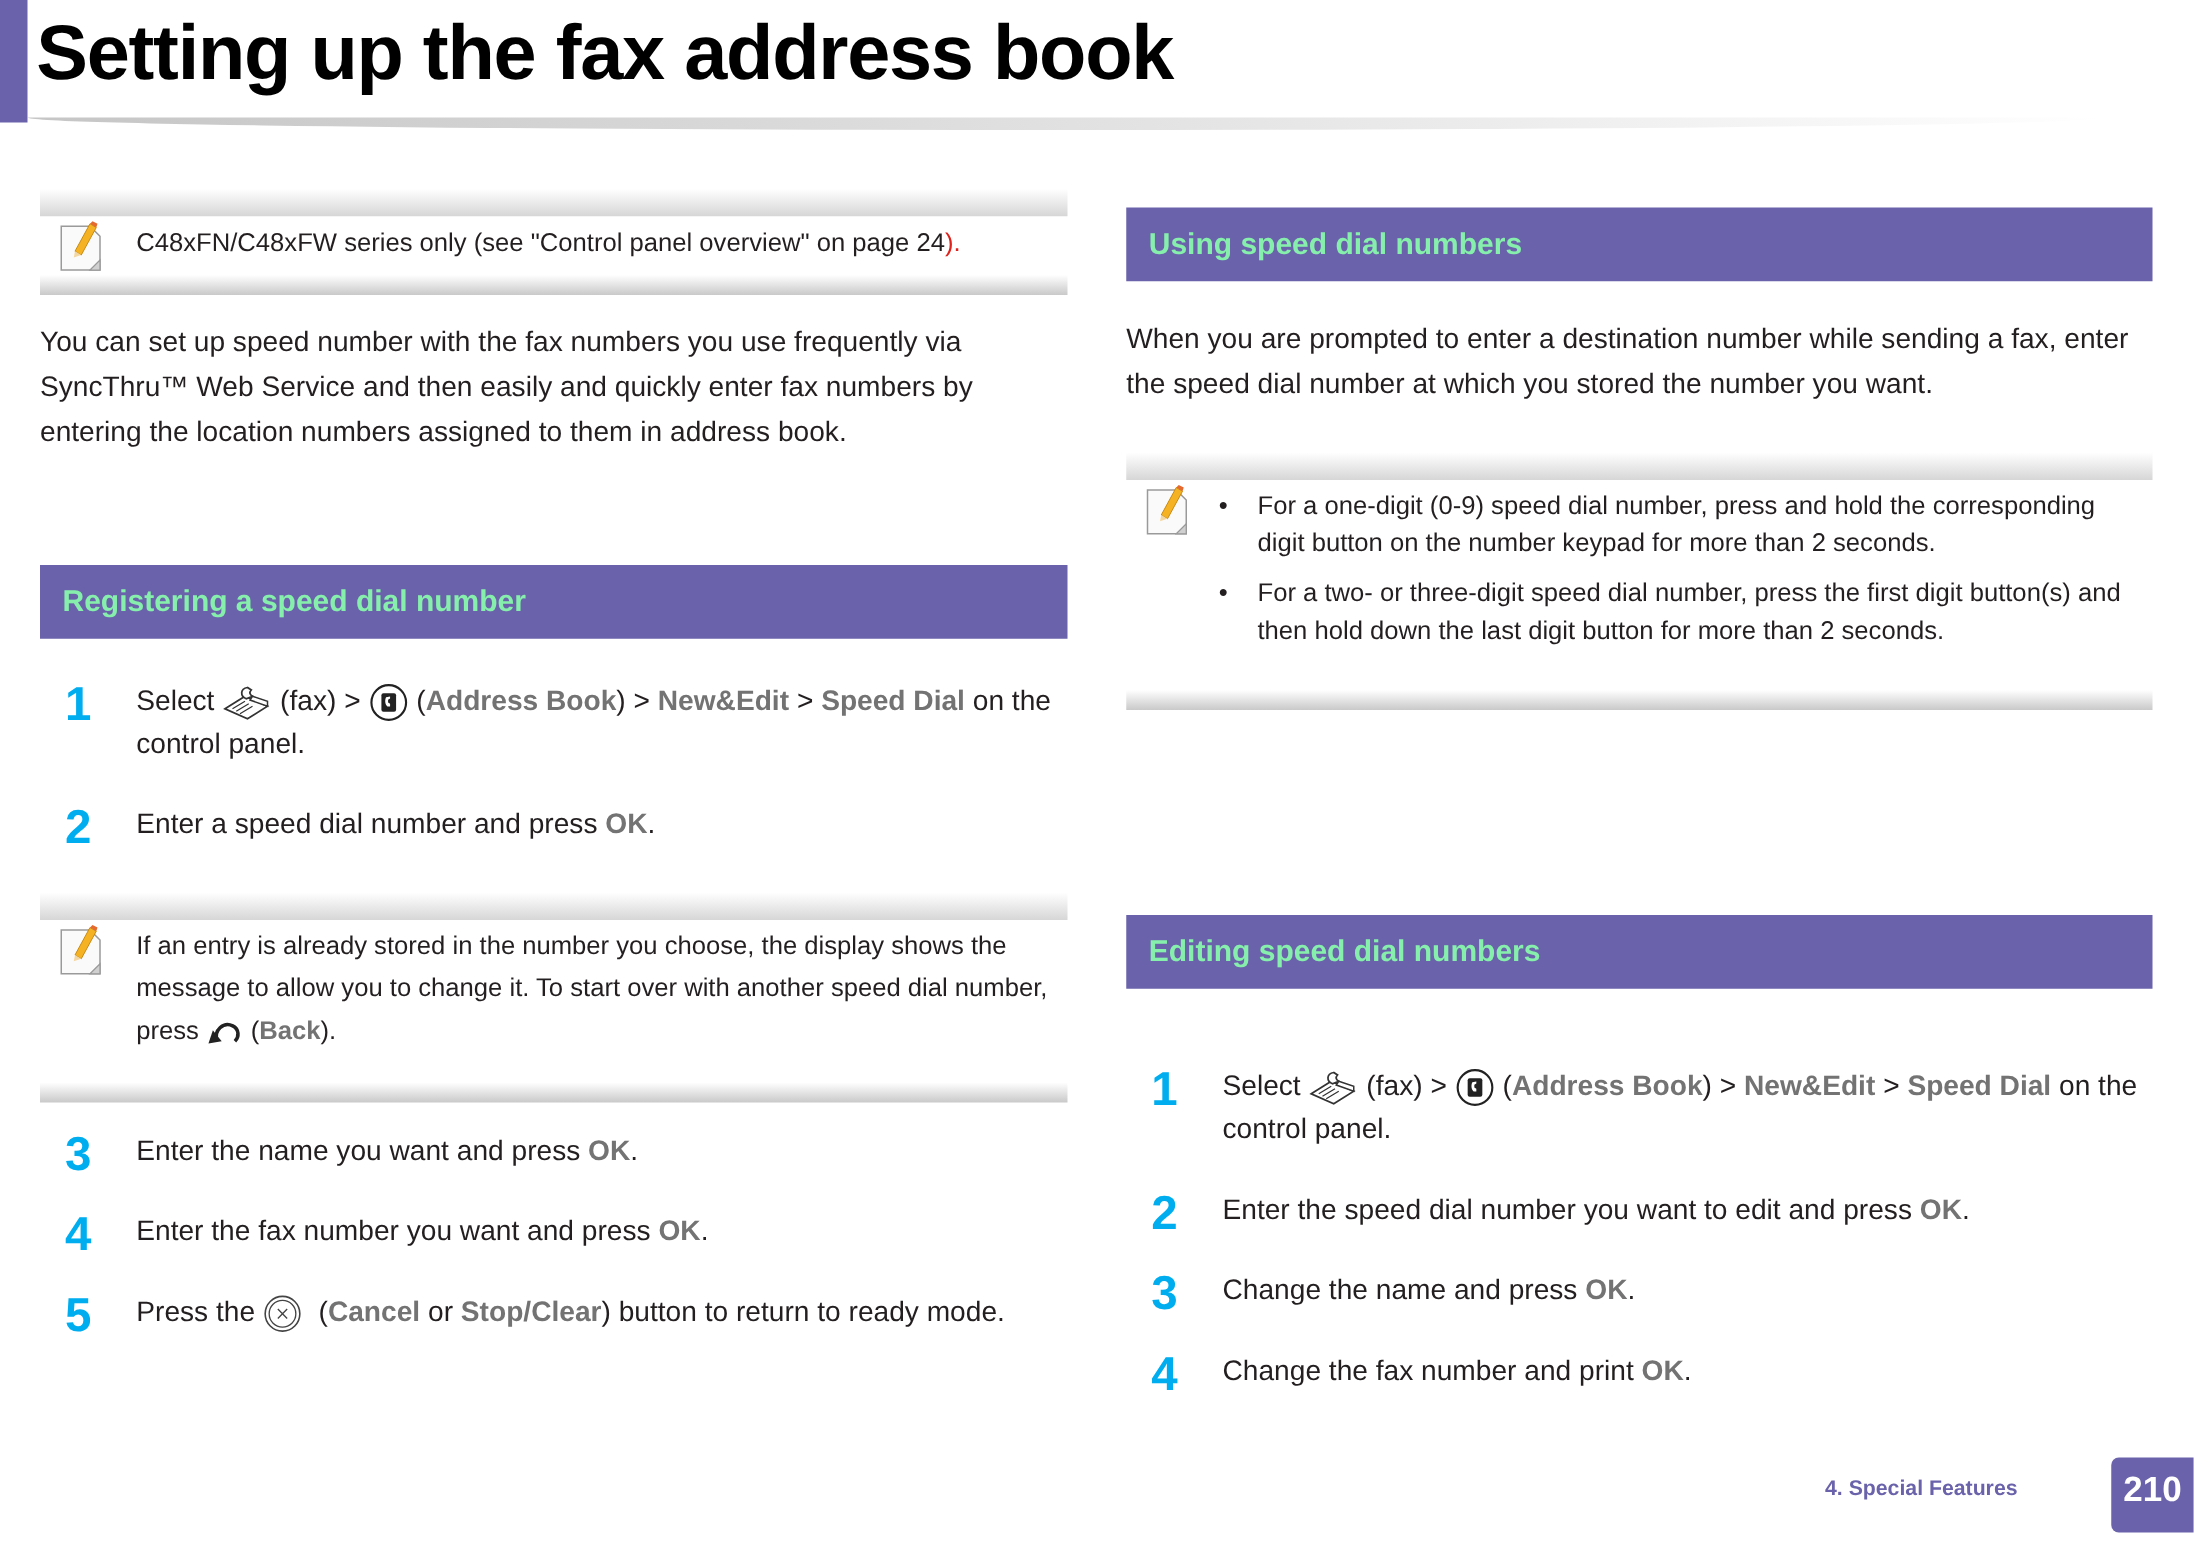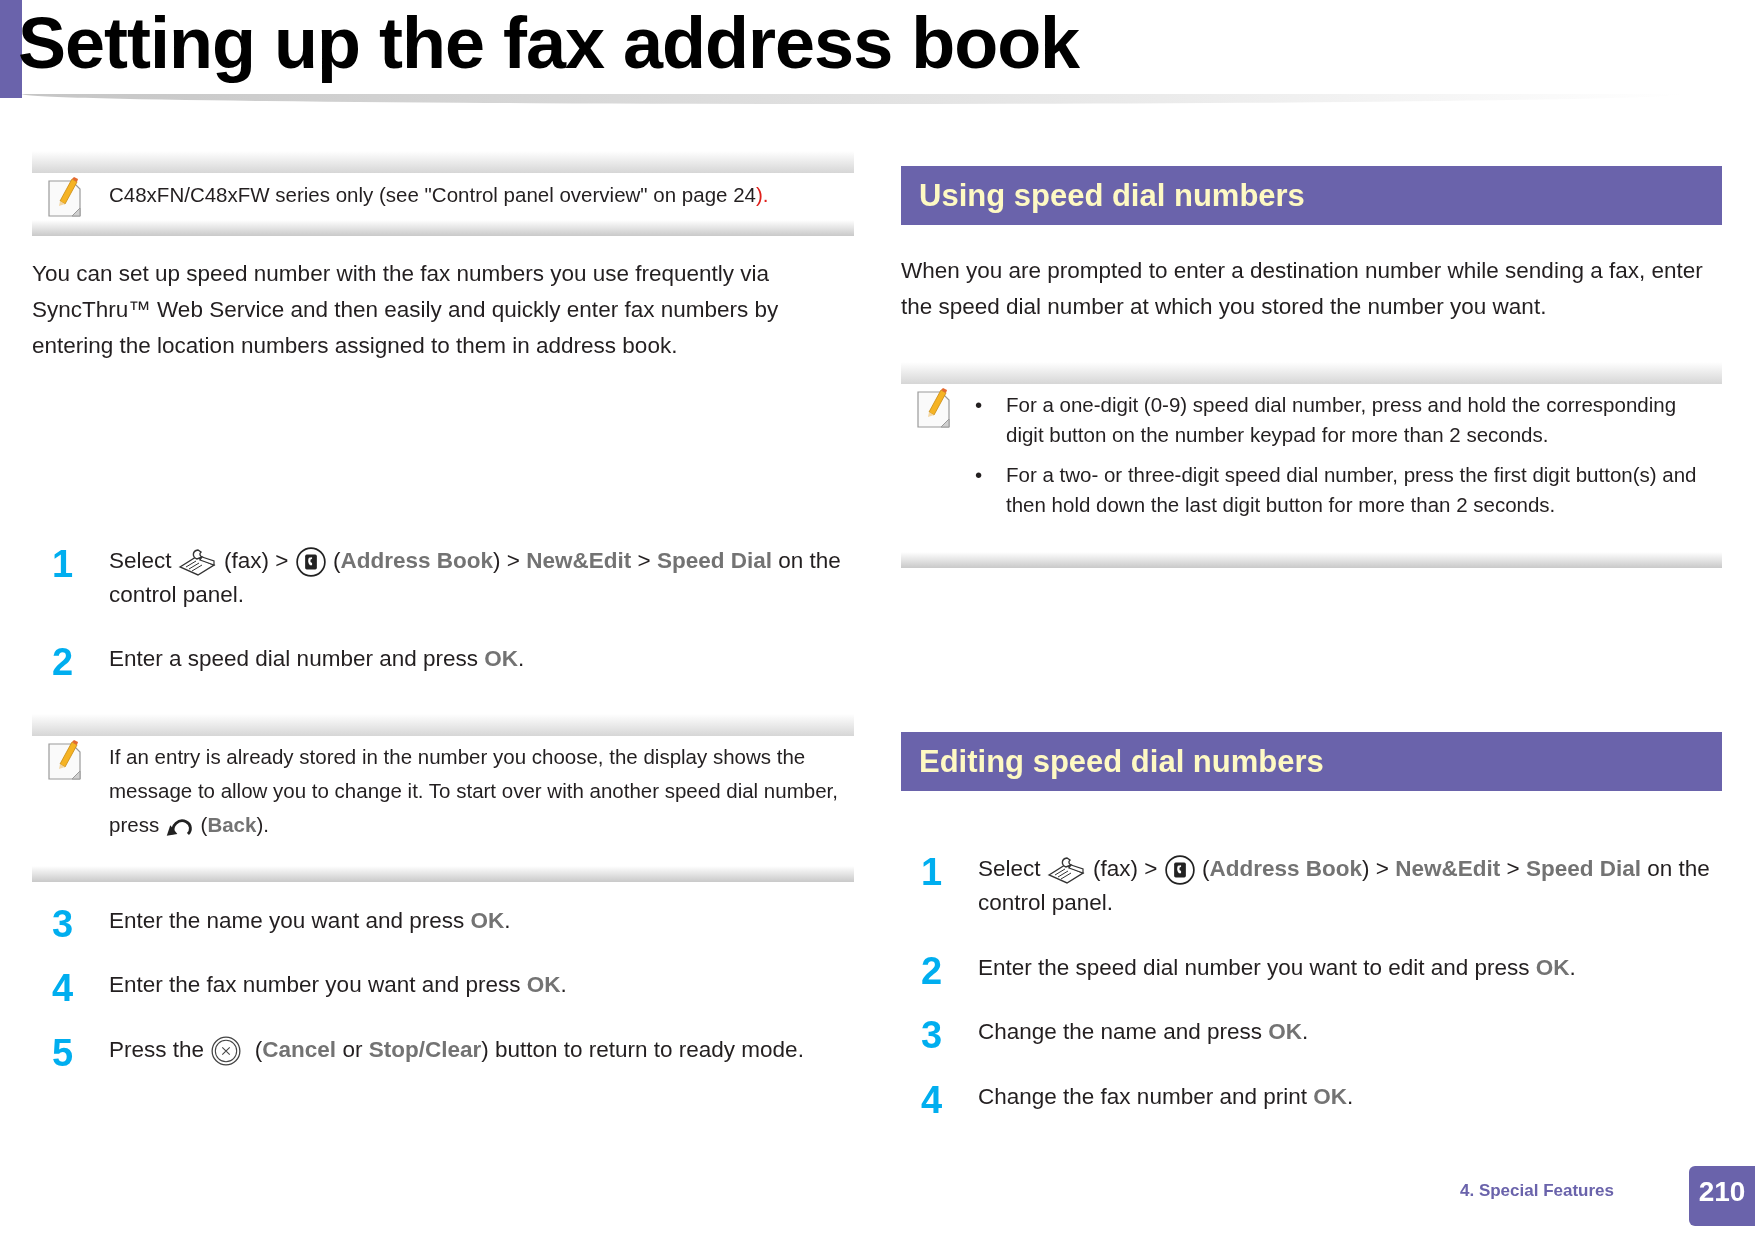--- a/index.html
+++ b/index.html
@@ -1,38 +1,38 @@
 <!DOCTYPE html>
 <html><head>
 <meta charset="utf-8">
 <style>
   * { box-sizing: border-box; margin: 0; padding: 0; }
   html, body { width: 1755px; height: 1240px; background: #ffffff; overflow: hidden; }
   body { position: relative; font-family: "Liberation Sans", "DejaVu Sans", sans-serif; color: #231f20; }
 
   .title-bar { position: absolute; left: 0; top: 0; width: 22px; height: 98px; background: #6a63ab; }
-  .page-title { position: absolute; left: 18px; top: 2px; font-size: 72px; font-weight: bold; letter-spacing: -1px; color: #000; line-height: 82px; }
+  .page-title { position: absolute; left: 29px; top: 2px; font-size: 62px; font-weight: bold; letter-spacing: -1px; color: #000; line-height: 82px; }
   .title-rule { position: absolute; left: 22px; top: 94px; width: 1660px; height: 10px;
     background: linear-gradient(to right, rgba(150,150,150,0.55), rgba(200,200,200,0.35) 70%, rgba(255,255,255,0)); border-radius: 0 0 50% 50%/0 0 100% 100%; }
 
   .col { position: absolute; }
   .left { left: 32px; width: 822px; }
   .right { left: 901px; width: 821px; }
 
   .note { position: absolute; width: 100%; }
   .note .top-band { height: 22px; background: linear-gradient(to bottom, #ffffff, #d6d6d6); }
   .note .bottom-band { height: 16px; background: linear-gradient(to bottom, #ffffff, #c9c9c9); }
   .note .note-body { position: relative; padding-left: 77px; padding-right: 4px; font-size: 20.5px; line-height: 31px; color: #231f20; }
   .note .note-icon { position: absolute; left: 14px; top: 2px; width: 40px; height: 44px; }
   .red { color: #e0201b; }
 
   .para { position: absolute; font-size: 22.5px; line-height: 36px; color: #231f20; }
 
-  .section-head { position: absolute; width: 100%; height: 59px; background: #6a63ab; color: #fef9c3;
-    font-size: 31px; font-weight: bold; line-height: 59px; padding-left: 18px; }
+  .section-head { position: absolute; width: 100%; height: 59px; background: #6a63ab; color: #86efac;
+    font-size: 24px; font-weight: bold; line-height: 59px; padding-left: 18px; }
 
   .step { position: absolute; width: 100%; font-size: 22.5px; line-height: 34px; color: #231f20; }
   .step .num { position: absolute; left: 20px; top: -2px; font-size: 38px; font-weight: bold; color: #00aeef; line-height: 44px; }
   .step .text { padding-left: 77px; }
   b { font-weight: bold; color: #737373; }
 
   .inline-icon { display: inline-block; vertical-align: middle; }
 
   .bullets { list-style: none; }
   .bullets li { position: relative; padding-left: 37px; margin-bottom: 10px; }
@@ -89,20 +89,21 @@
       <svg class="note-icon">
           <use href="#sym-note"></use>
         </svg>
       <span>C48xFN/C48xFW series only (see "Control panel overview" on page 24</span><span class="red">).</span>
     </div>
     <div class="bottom-band"></div>
   </div>
 
   <p class="para" style="top:256px; width:790px;">You can set up speed number with the fax numbers you use frequently via SyncThru™ Web Service and then easily and quickly enter fax numbers by entering the location numbers assigned to them in address book.</p>
 
+  <div class="section-head" style="top:452px;">Registering a speed dial number</div>
 
   <div class="step" style="top:544px;">
     <span class="num">1</span>
     <div class="text">
       <span>Select</span>
       <svg class="inline-icon" width="40" height="30">
           <use href="#sym-fax"></use>
         </svg>
       <span>(fax) &gt;</span>
       <svg class="inline-icon" width="32" height="32">

